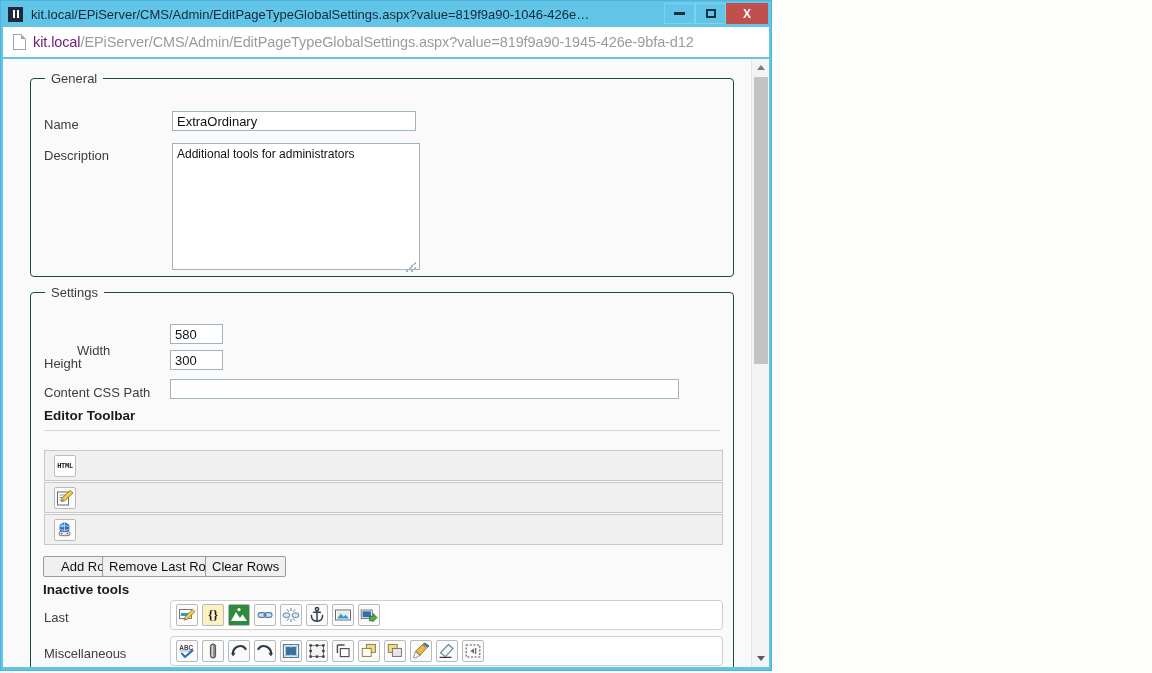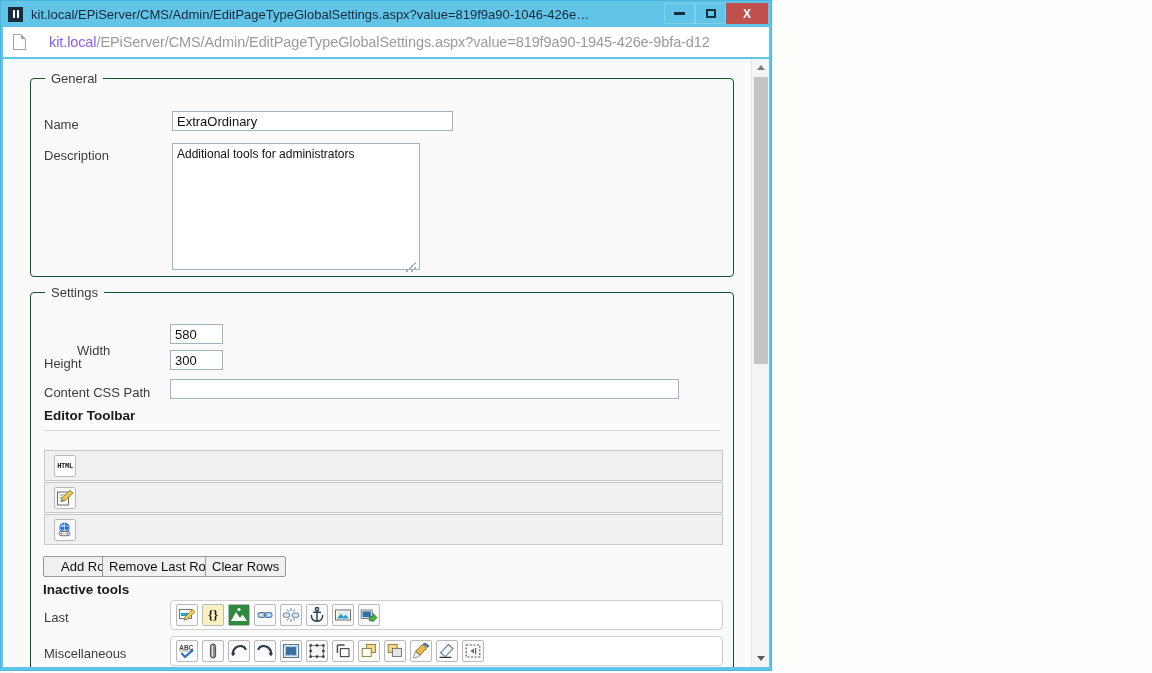--- a/index.html
+++ b/index.html
@@ -57,21 +57,21 @@
   }
   #page-icon{
     width:13px;height:16px;margin:0 7px 0 9px;flex:0 0 auto;position:relative;
     border:1px solid #9aa4ad;background:#fff;box-sizing:border-box;
   }
   #page-icon:after{
     content:"";position:absolute;right:-1px;top:-1px;border-width:0 5px 5px 0;
     border-style:solid;border-color:#fff #fff #9aa4ad transparent;
   }
   #url{font-size:14.5px;white-space:nowrap;color:#9b9b9b;letter-spacing:-0.1px;}
-  #url .host{color:#8b5cf6;margin-left:16px;}
+  #url .host{color:#701a75;}
   
   #content{
     position:absolute;left:2px;top:58px;width:766px;height:608px;
     background:#fafafa;overflow:hidden;
   }
   #page{
     position:absolute;left:0;top:0;width:748px;height:608px;
     background:#fafafa;
   }
   
@@ -173,21 +173,21 @@
     </div>
 
     <div id="content">
       <div id="page">
 
         <fieldset class="grp" id="grp-general">
           <legend>General</legend>
           <div style="position:absolute;left:13px;top:31px;width:100px;">
             <div class="lbl">Name</div>
           </div>
-          <input class="txt" style="position: absolute; left: 141px; top: 25px; width: 281px; height: 20px;" value="ExtraOrdinary">
+          <input class="txt" style="position: absolute; left: 141px; top: 25px; width: 244px; height: 20px;" value="ExtraOrdinary">
           <div style="position:absolute;left:13px;top:62px;width:110px;">
             <div class="lbl">Description</div>
           </div>
           <textarea class="ta" style="position: absolute; left: 141px; top: 57px; width: 248px; height: 127px;">Additional tools for administrators</textarea>
           <div style="position:absolute;left:375px;top:176px;width:10px;height:10px;
                       background:
                         linear-gradient(135deg,transparent 45%,#9fb4bf 45%,#9fb4bf 55%,transparent 55%),
                         linear-gradient(135deg,transparent 70%,#9fb4bf 70%,#9fb4bf 80%,transparent 80%);"></div>
         </fieldset>
 

